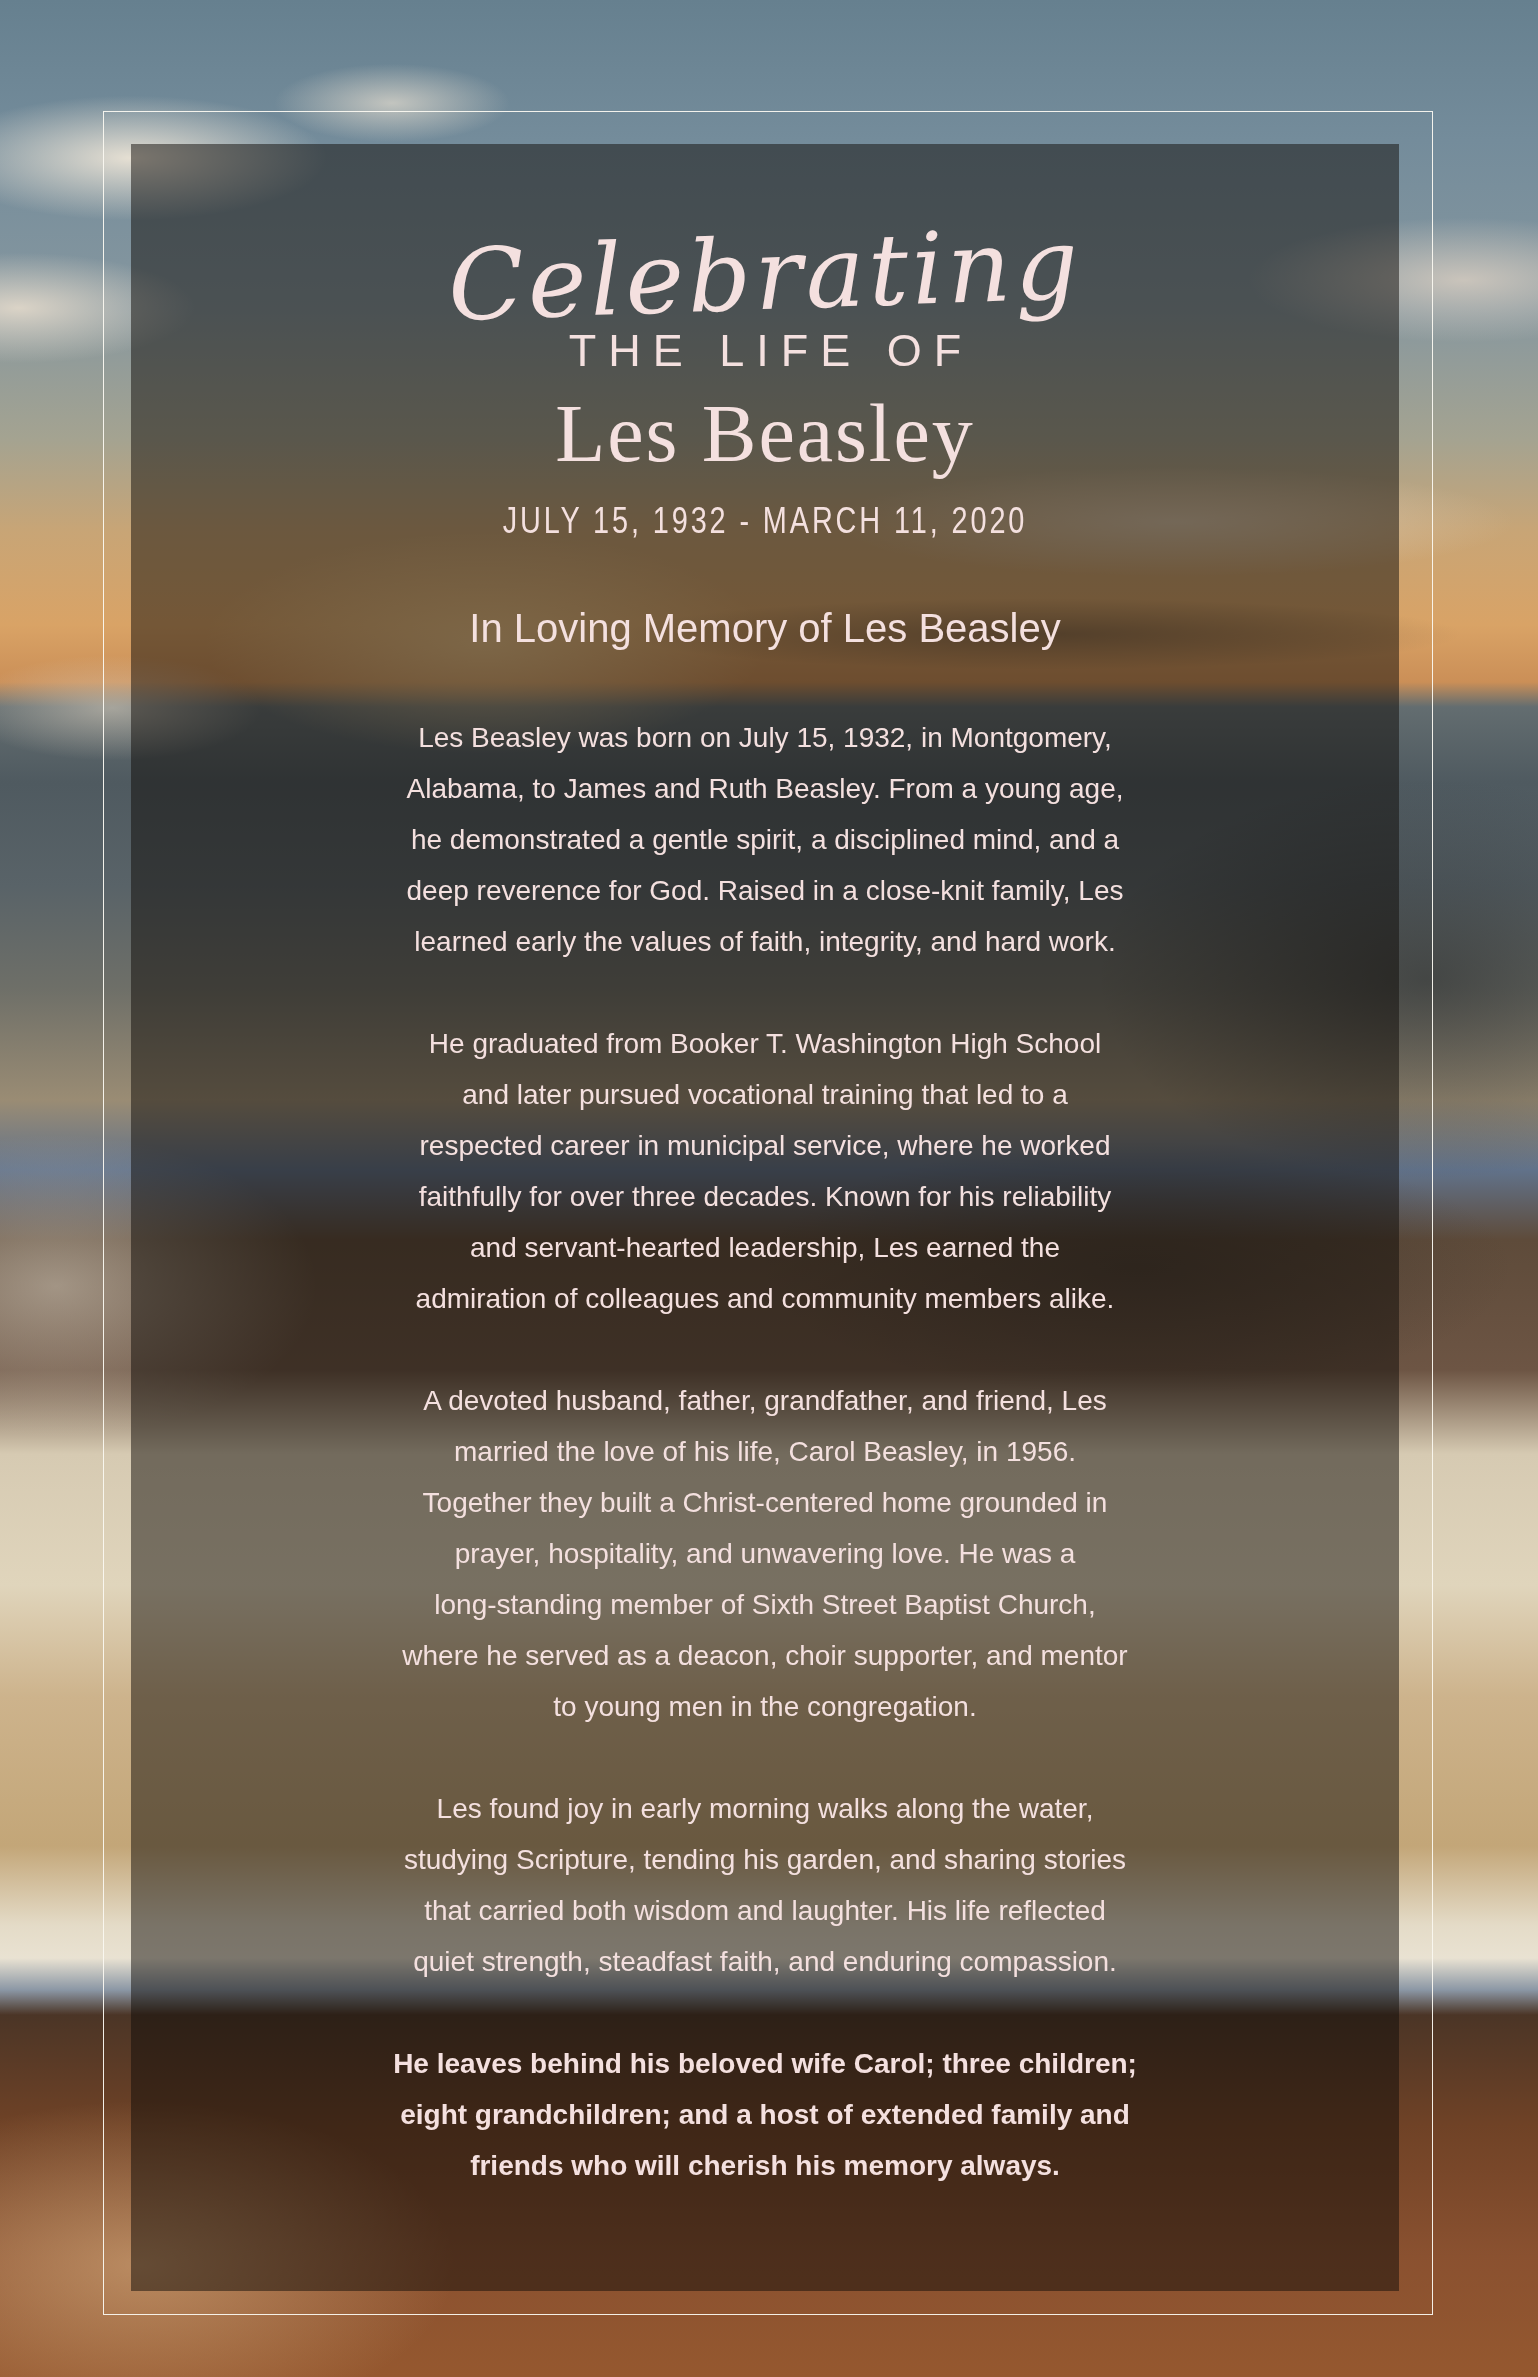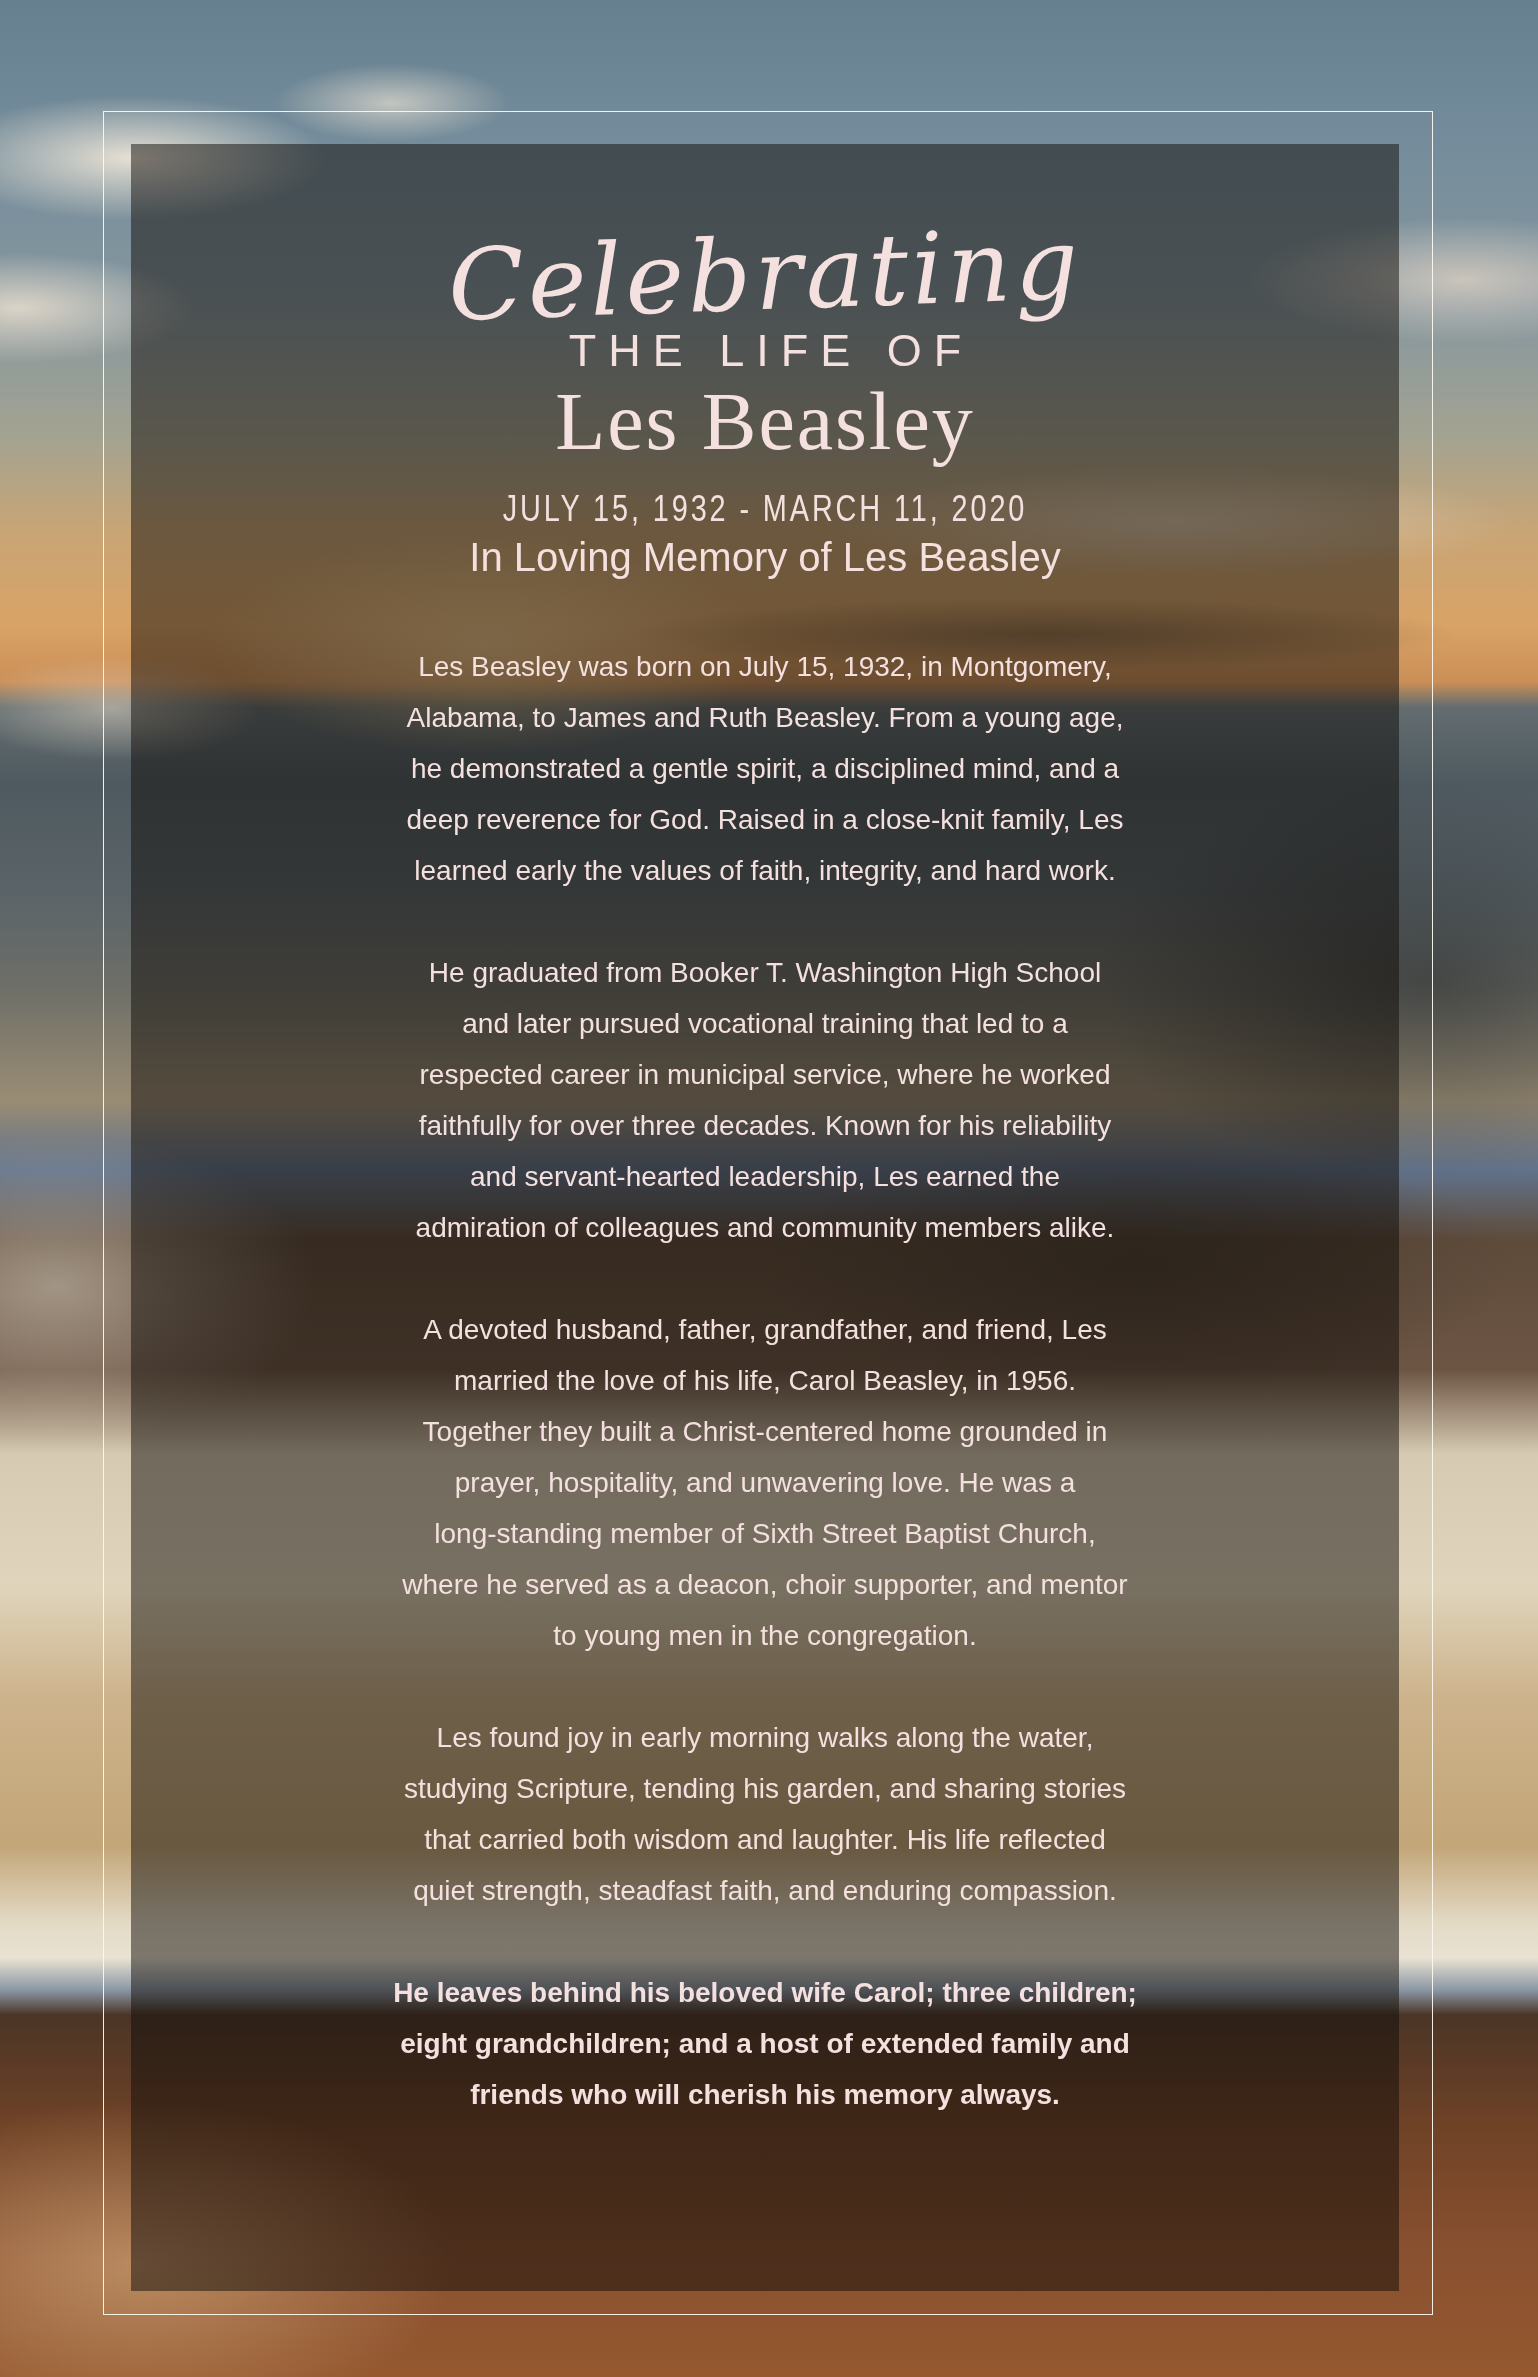--- a/index.html
+++ b/index.html
@@ -81,33 +81,33 @@
     line-height: 41px;
     letter-spacing: 12px;
     text-indent: 12px;
   }
   .name {
     font-family: "Liberation Serif", serif;
     font-weight: normal;
     font-size: 82px;
     line-height: 93px;
     letter-spacing: 1.9px;
-    margin: 4px;
+    margin: 16px;
   }
   .dates {
     font-size: 37px;
     line-height: 47px;
     letter-spacing: 3.7px;
     margin-top: 17px;
     transform: scaleX(.78);
     transform-origin: 50% 50%;
     white-space: nowrap;
   }
 
-  .obituary { }
+  .obituary { margin-top: 59px; }
   .intro {
     font-size: 40px;
     line-height: 51px;
     margin: 0 0 58px 0;
   }
   .para {
     font-size: 28px;
     line-height: 51px;
     margin: 0 0 51px 0;
     white-space: pre-line;

